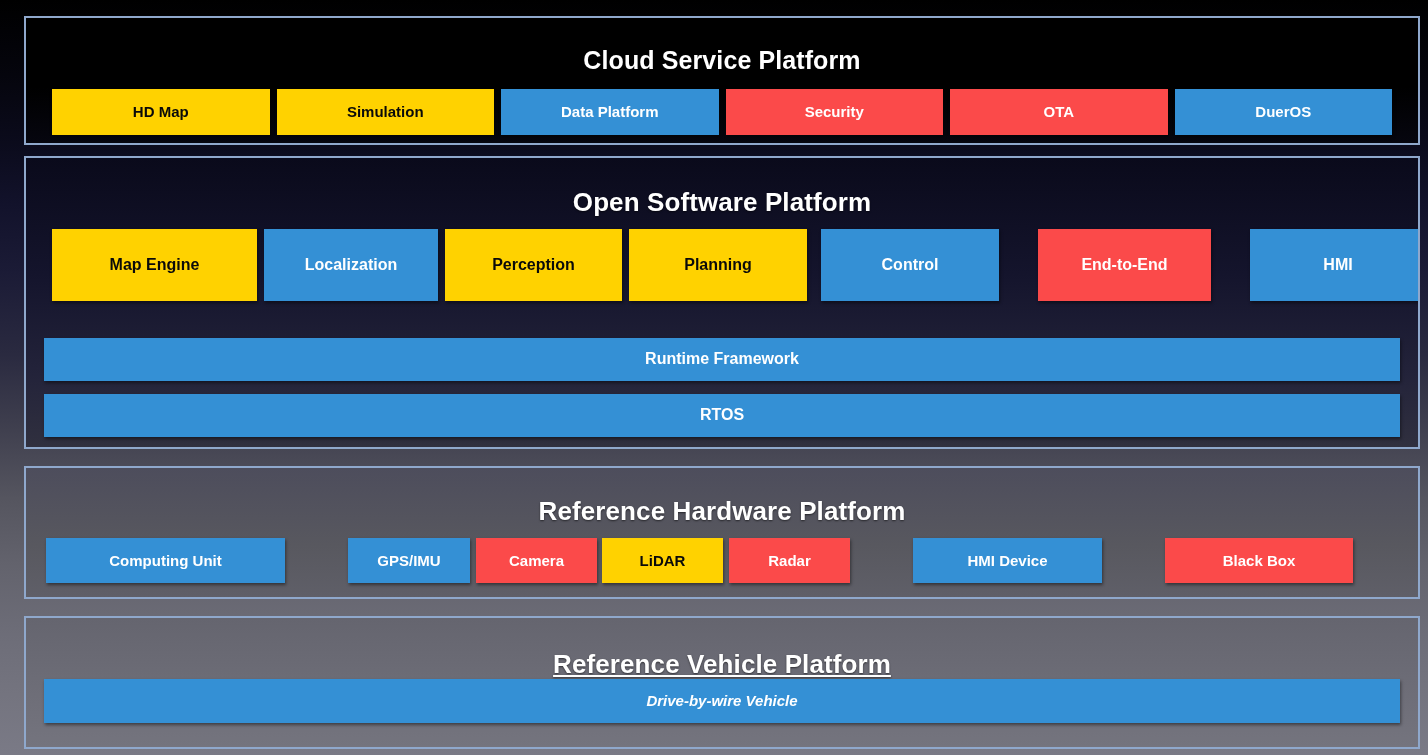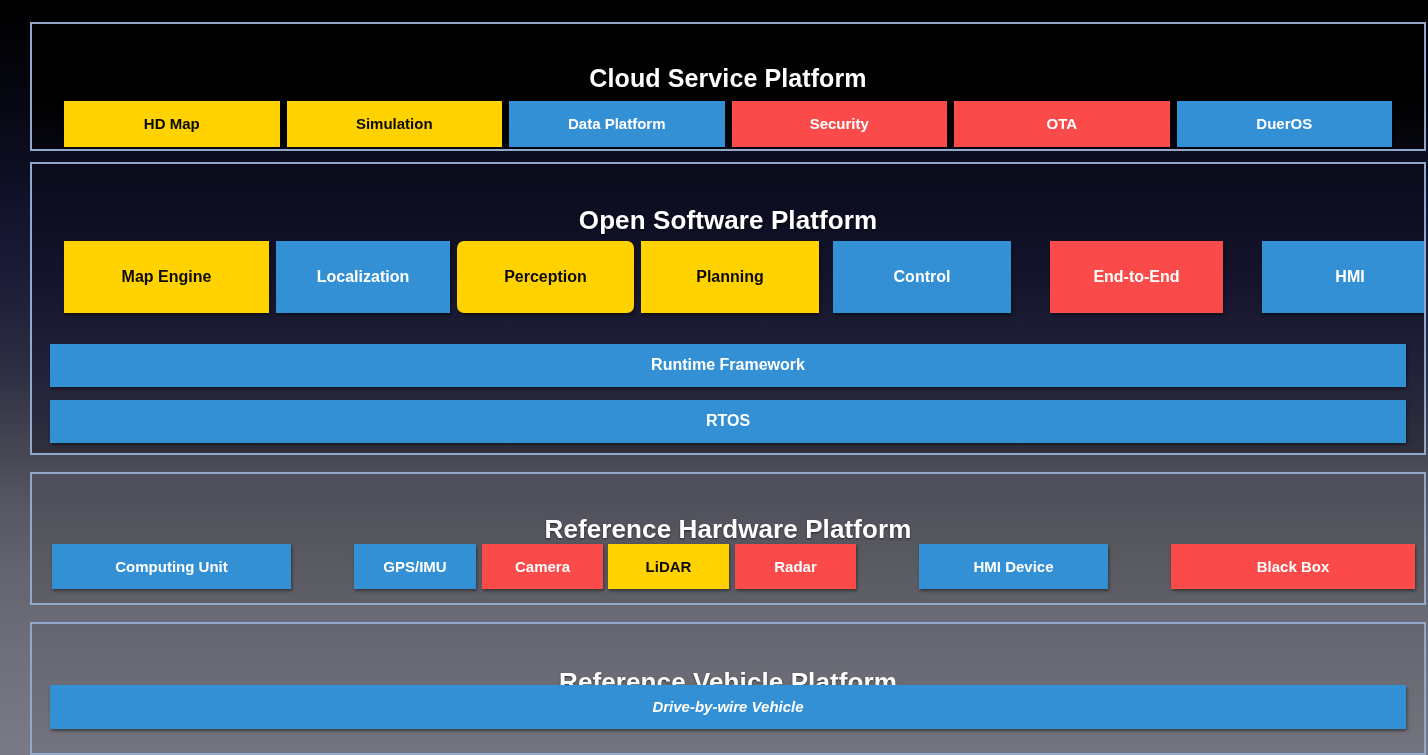--- a/index.html
+++ b/index.html
@@ -1,15 +1,15 @@
 <!DOCTYPE html>
 <html><head>
 <meta charset="utf-8">
 <style>
-  * { box-sizing: border-box; margin: 0; padding: 14px; }
+  * { box-sizing: border-box; margin: 0; padding: 8px; }
 
   html, body {
     width: 1428px;
     height: 755px;
     overflow: hidden;
   }
 
   body {
     font-family: "Liberation Sans", sans-serif;
     background: linear-gradient(180deg,
@@ -88,21 +88,21 @@
     top: 63px;
     left: 18px;
     right: 18px;
     display: flex;
     gap: 7px;
     align-items: flex-start;
   }
   .sw-row .block { height: 72px; font-size: 16px; }
   .sw-row .block.m0 { flex: 0 0 205px; }
   .sw-row .block.m1 { flex: 0 0 174px; }
-  .sw-row .block.m2 { flex: 0 0 177px; border-radius: 7px; }
+  .sw-row .block.m2 { flex: 0 0 177px; }
   .sw-row .block.m3 { flex: 0 0 178px; }
   .sw-row .block.m4 { flex: 0 0 178px; margin-left: 7px; }
   .sw-row .block.m5 { flex: 0 0 173px; margin-left: 32px; }
   .sw-row .block.m6 { flex: 0 0 176px; margin-left: 32px; }
 
   
   .sw-bar {
     position: absolute;
     left: 18px;
     right: 18px;
@@ -125,21 +125,21 @@
     top: 0;
     height: 45px;
     font-size: 15px;
   }
   #hw-computing { left: 2px;   width: 239px; }
   #hw-gpsimu    { left: 304px; width: 122px; }
   #hw-camera    { left: 432px; width: 121px; text-align: center; }
   #hw-lidar     { left: 558px; width: 121px; }
   #hw-radar     { left: 685px; width: 121px; }
   #hw-hmidev    { left: 869px; width: 189px; }
-  #hw-blackbox  { left: 1121px; width: 244px; }
+  #hw-blackbox  { left: 1121px; width: 188px; }
 
   
   #bar-vehicle {
     position: absolute;
     top: 61px;
     left: 18px;
     right: 18px;
     height: 44px;
     font-size: 15px;
     font-style: italic;

